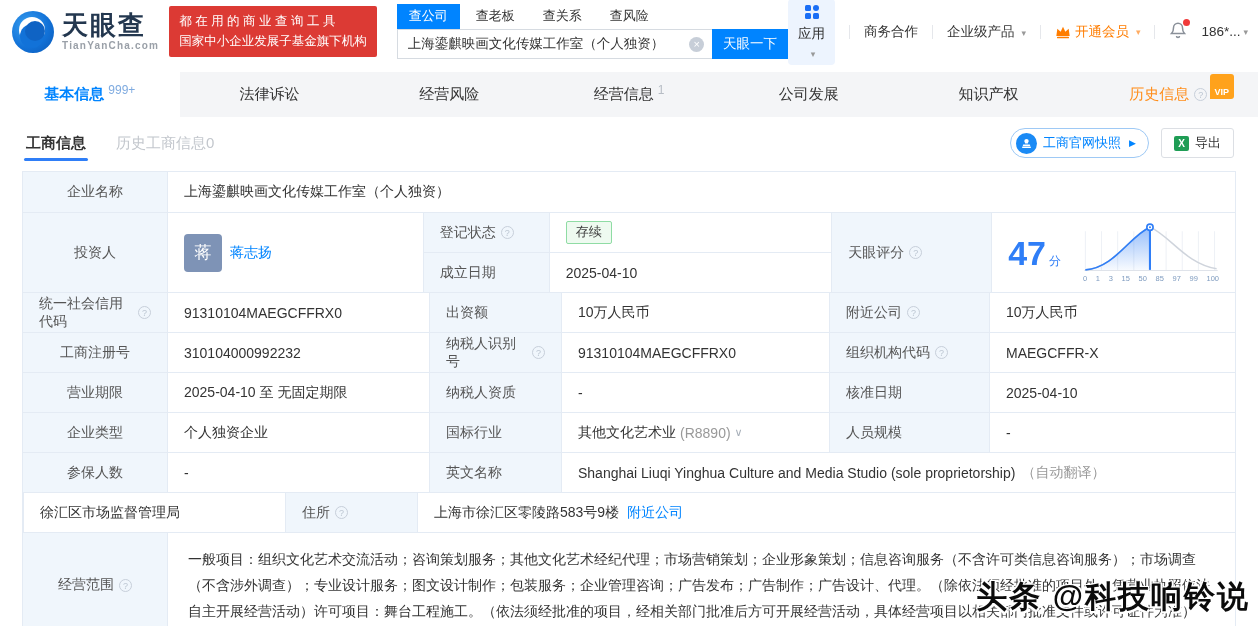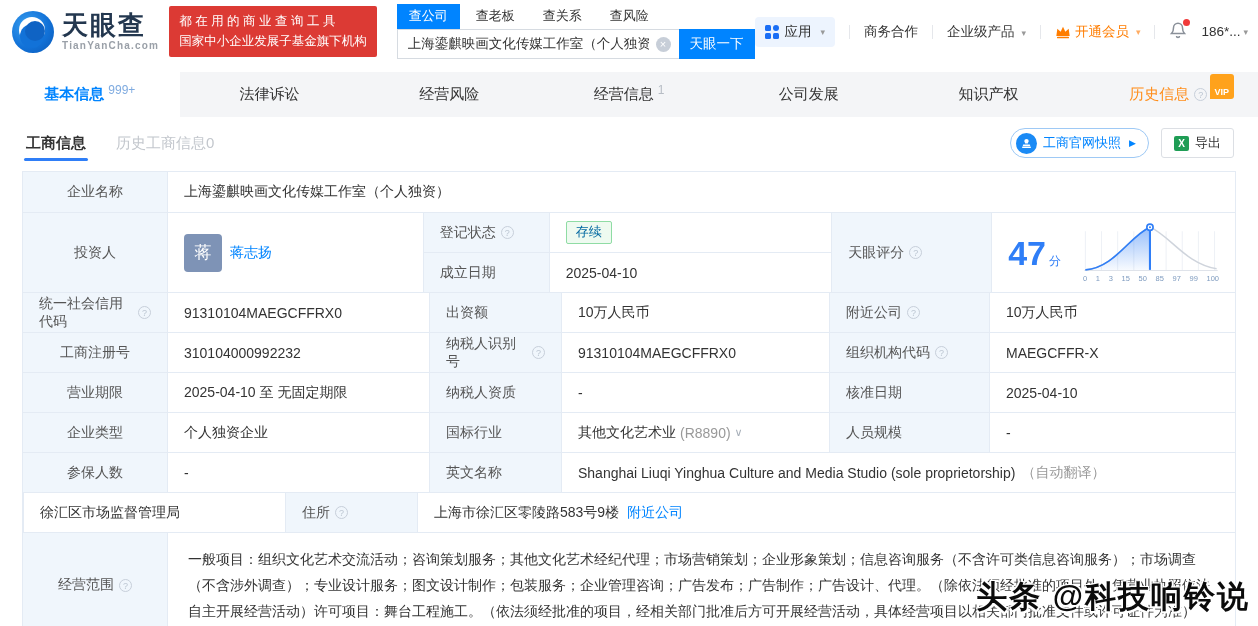--- a/index.html
+++ b/index.html
@@ -34,21 +34,21 @@
   .search-box { display:flex; height:30px; }
   .search-input-wrap { flex:1; position:relative; border:1px solid #d6dbe1; border-right:none; display:flex; align-items:center; }
   .search-input { border:none; outline:none; width:100%; height:100%; padding:0 30px 0 10px; font-size:13.5px; color:#333;
     font-family:"Liberation Sans","DejaVu Sans",sans-serif; }
   .clear-icon { position:absolute; right:8px; width:15px; height:15px; border-radius:50%; background:#c7ced8;
     color:#fff; font-size:11px; line-height:15px; text-align:center; cursor:pointer; }
   .search-btn { width:76px; background:#0084ff; color:#fff; border:none; font-size:13.5px; cursor:pointer;
     font-family:"Liberation Sans","DejaVu Sans",sans-serif; }
 
   .header-right { margin-left:auto; display:flex; align-items:center; gap:14px; font-size:13.5px; color:#333; white-space:nowrap; }
-  .apps-chip { display:flex; align-items:center; gap:6px; background:#edf4fe; border-radius:4px; padding:6px 10px; cursor:pointer; }
+  .apps-chip { display:flex; align-items:center; gap:6px; background:#edf4fe; border-radius:4px; padding:6px 10px; cursor:pointer;flex-direction:column; }
   .grid-icon { width:14px; height:14px; display:grid; grid-template-columns:6px 6px; grid-template-rows:6px 6px; gap:2px; }
   .grid-icon span { background:#1a6ef5; border-radius:1.5px; }
   .grid-icon span:nth-child(2) { border-radius:50%; }
   .caret { font-size:9px; color:#999; margin-left:3px; }
   .sep { width:1px; height:14px; background:#e5e7eb; }
   .menu-item { cursor:pointer; }
   .vip-link { color:#ff7d00; display:flex; align-items:center; gap:4px; cursor:pointer; }
   .crown { width:16px; height:14px; }
   .bell-wrap { position:relative; cursor:pointer; }
   .bell-svg { width:18px; height:18px; }
@@ -100,21 +100,21 @@
   .flex1 { flex:1; }
   .h40 { min-height:40px; } .h78 { min-height:78px; }
   .nested { width:420px; border-left:1px solid #e4ebf4; display:flex; flex-direction:column; }
   .nrow { display:flex; flex:1; }
   .nrow + .nrow { border-top:1px solid #e4ebf4; }
   .nrow .lbl { width:125px; }
   .nrow .val { width:268px; }
   .avatar { width:38px; height:38px; border-radius:4px; background:#7e93b6; color:#fff; font-size:17px;
     display:flex; align-items:center; justify-content:center; flex:0 0 auto; }
   .link { color:#0084ff; cursor:pointer; text-decoration:none; }
-  .status-badge { background:#eefaf0; border:1px solid #8fdca4; color:#0369a1; font-size:13px;
+  .status-badge { background:#eefaf0; border:1px solid #8fdca4; color:#404040; font-size:13px;
     padding:2px 9px; border-radius:2px; line-height:1.3; }
   .gray { color:#999; }
   .chev { color:#a6aeb8; font-size:11px; cursor:pointer; }
   .score-val { display:flex; align-items:baseline; color:#2f7ef7; margin-right:14px; }
   .score-num { font-size:34px; font-weight:bold; line-height:1; }
   .score-unit { font-size:12px; margin-left:3px; }
   .score-chart { display:flex; flex-direction:column; width:136px; }
   .axis-labels { display:flex; justify-content:space-between; font-size:7.5px; color:#7e9bbf; padding:1px 0 0 0; }
   .scope-row .lbl { align-items:center; }
   .scope-text { display:block; line-height:26px; padding:13px 20px; font-size:14px; color:#333; }

